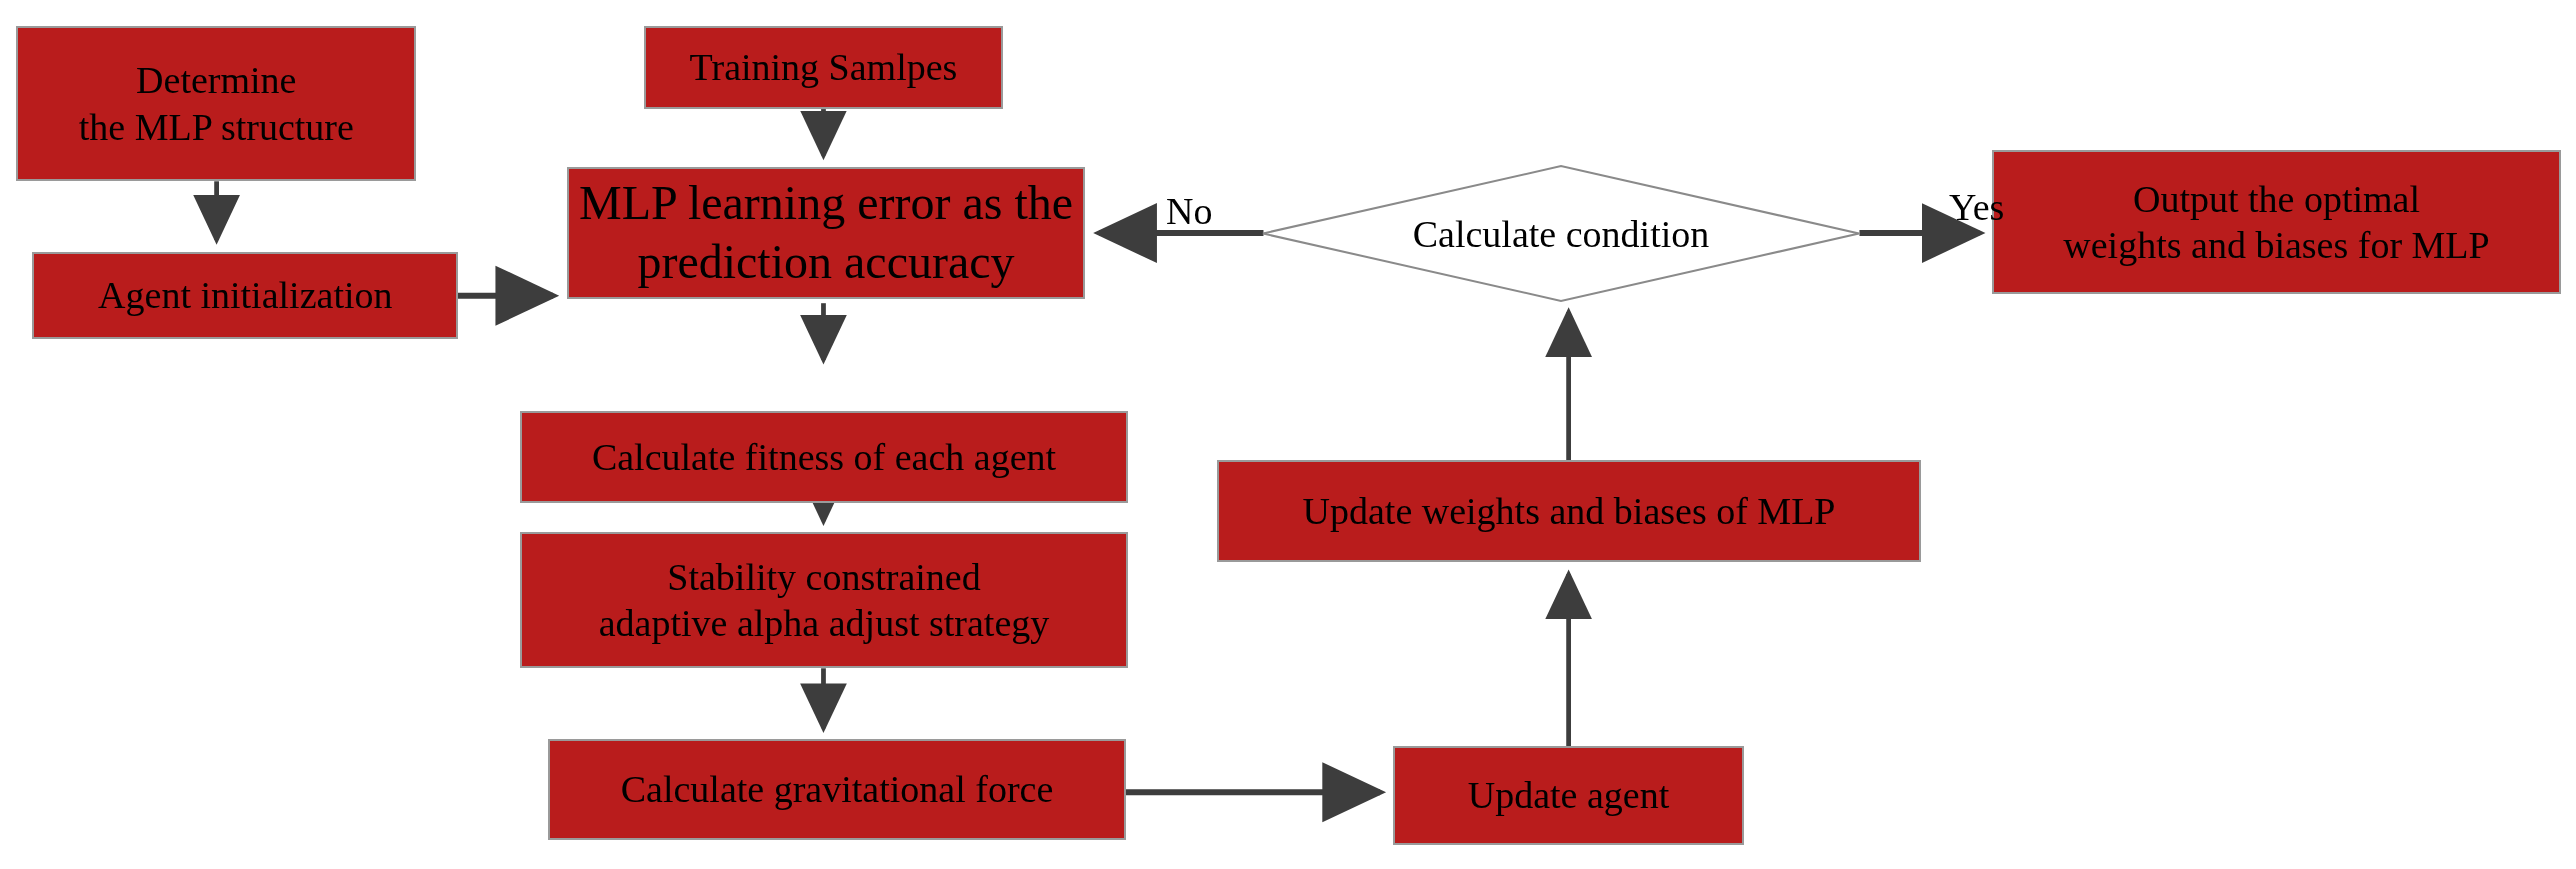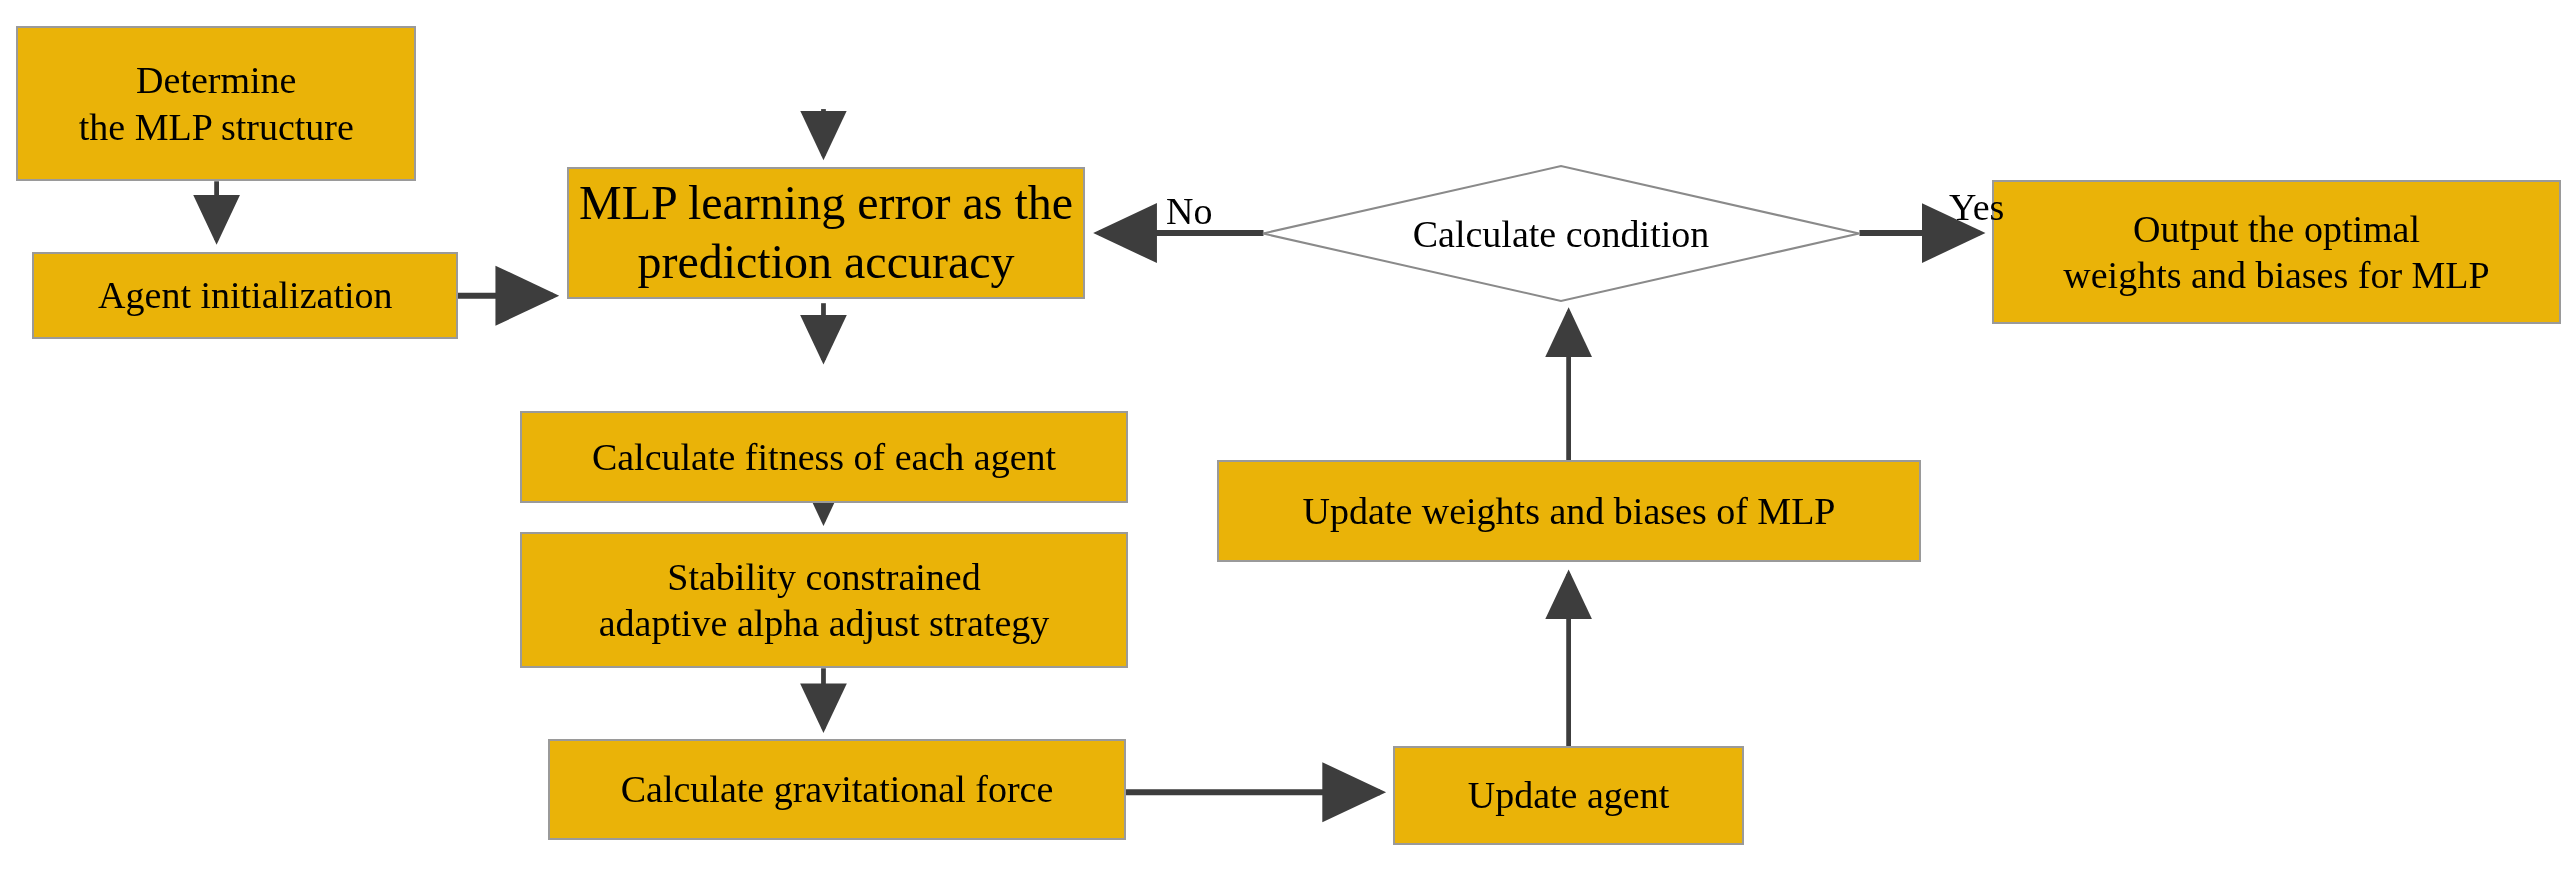--- a/index.html
+++ b/index.html
@@ -11,21 +11,21 @@
     position: relative;
     width: 2576px;
     height: 870px;
     background: #ffffff;
     overflow: hidden;
     font-family: "Liberation Serif", "DejaVu Serif", serif;
   }
   .node {
     position: absolute;
     box-sizing: border-box;
-    background: #eab308;
+    background: #b91c1c;
     border: 2px solid #9a9a9a;
     display: flex;
     align-items: center;
     justify-content: center;
     text-align: center;
     color: #000000;
     line-height: 1.22;
     padding: 0 9.5px;
   }
   .node .txt {
@@ -124,20 +124,23 @@
 
   <div class="node" style="left:16.3px; top:26px; width:400px; height:155px; font-size:38px;">
     <span class="txt">Determine
 the MLP structure</span>
   </div>
 
   <div class="node" style="left:16.3px; top:252px; width:426px; height:87px; font-size:38px;margin-left:16px;">
     <span class="txt">Agent initialization</span>
   </div>
 
+  <div class="node" style="left:644px; top:26px; width:359px; height:83px; font-size:38px;">
+    <span class="txt">Training Samlpes</span>
+  </div>
 
   <div class="node" style="left:567px; top:167px; width:518px; height:132px; font-size:48px;">
     <span class="txt">MLP learning error as the
 prediction accuracy</span>
   </div>
 
   <div class="node" style="left:520px; top:371px; width:608px; height:92px; font-size:38px;margin-top:40px;">
     <span class="txt">Calculate fitness of each agent</span>
   </div>
 
@@ -158,21 +161,21 @@
     <span class="txt">Update agent</span>
   </div>
 
   <div class="diamond-wrap" style="left:1263px; top:166px; width:596px; height:135px;">
     <svg width="596" height="135" viewBox="0 0 875 198" xmlns="http://www.w3.org/2000/svg">
       <polygon points="0,99 437.5,0 875,99 437.5,198" fill="#ffffff" stroke="#8a8a8a" stroke-width="3"></polygon>
     </svg>
     <span class="diamond-label" style="font-size:38px;">Calculate condition</span>
   </div>
 
-  <div class="node" style="left:1992px; top:180px; width:569px; height:144px; font-size:38px;">
+  <div class="node" style="left:1992px; top:150px; width:569px; height:144px; font-size:38px;">
     <span class="txt">Output the optimal
 weights and biases for MLP</span>
   </div>
 
   <div class="edge-label" style="left:1166px; top:189px; font-size:38px;">No</div>
 
   <div class="edge-label" style="left:1909px; top:185px; font-size:38px;margin-left:40px;">Yes</div>
 
 </div>
 

